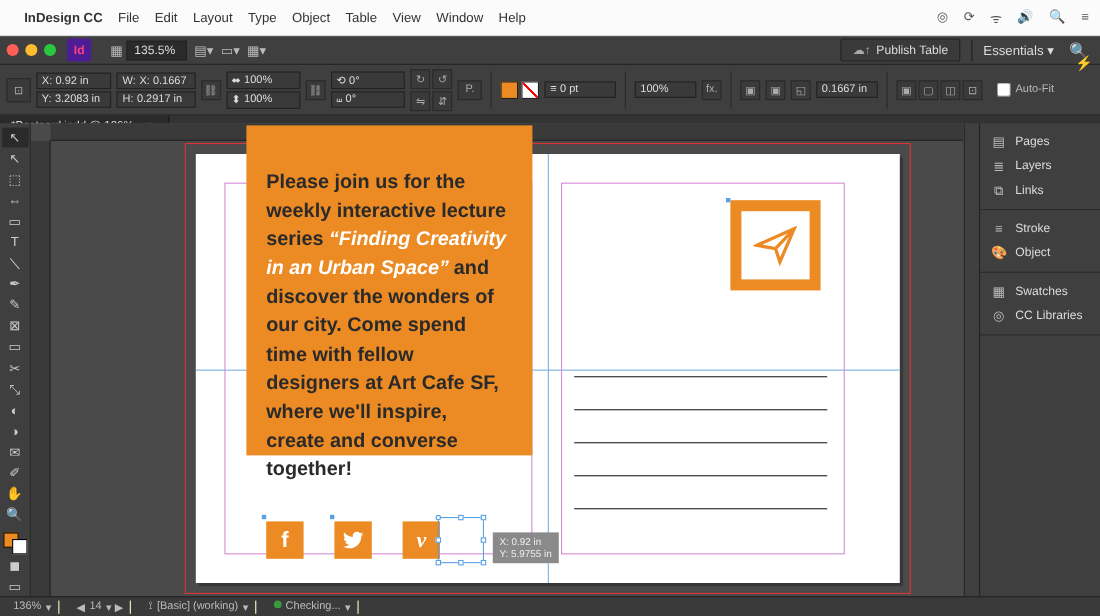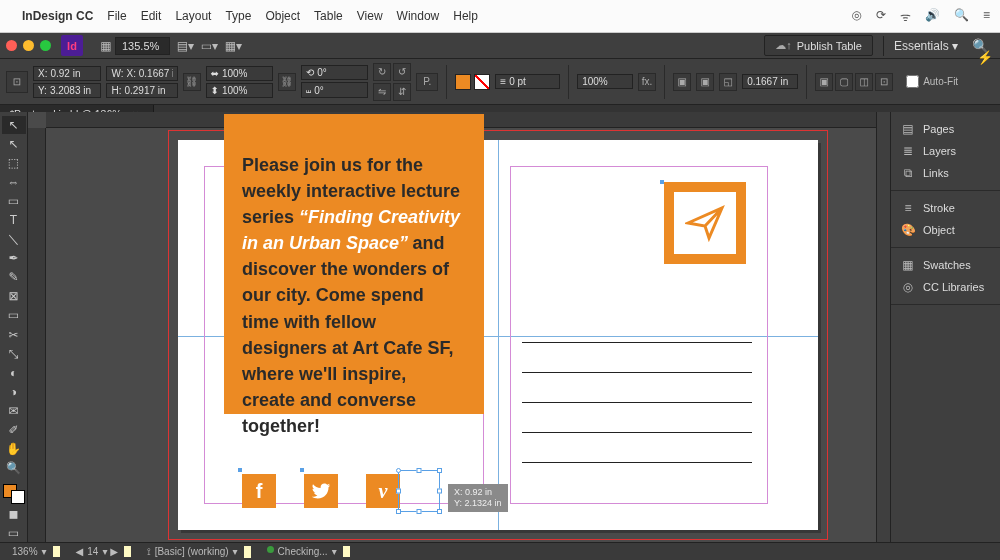--- a/index.html
+++ b/index.html
@@ -86,21 +86,21 @@
   .coord-tip { position:absolute; background:#8a8a8a; color:#eee; font-size:9px; line-height:1.25; padding:3px 6px;}
 
   .right-dock { width:110px; background:#3f3f3f; border-left:1px solid #222; }
   .dock-grp { border-bottom:1px solid #2a2a2a; padding:6px 0;}
   .dock-item { display:flex; align-items:center; gap:8px; padding:4px 10px; color:#ddd; font-size:11px;}
   .dock-ico { width:14px; text-align:center; color:#bbb; font-size:12px;}
   .collapse-bar { width:14px; background:#3f3f3f; border-left:1px solid #222;}
 
   
   .status { position:absolute; left:0; right:0; bottom:0; height:18px; background:#3a3a3a; color:#bbb; display:flex; align-items:center; font-size:10px; padding:0 6px; gap:10px; border-top:1px solid #222;}
-  .status .seg { display:flex; gap:4px; padding:0 6px; border-right:7px solid #fef9c3;}
+  .status .seg { display:flex; gap:4px; padding:0 6px; border-right:1px solid #fef9c3;}
   .status .dot { width:7px;height:7px;border-radius:50%;background:#3a9b3d;}
 </style>
 </head>
 <body>
 
 <div class="mac-bar">
   <span class="apple"></span>
   <span class="menu-item bold">InDesign CC</span>
   <span class="menu-item">File</span>
   <span class="menu-item">Edit</span>
@@ -294,21 +294,21 @@
       <div class="anchor" style="right:154px;top:40px;"></div>
 
       <div class="addr-line" style="top:202px;"></div>
       <div class="addr-line" style="top:232px;"></div>
       <div class="addr-line" style="top:262px;"></div>
       <div class="addr-line" style="top:292px;"></div>
       <div class="addr-line" style="top:322px;"></div>
 
       <div class="coord-tip" style="left:270px; bottom:18px;">
         <div>X: 0.92 in</div>
-        <div>Y: 2.1324 in</div>
+        <div>Y: 5.9755 in</div>
       </div>
     </div>
   </div>
 
   <div class="collapse-bar"></div>
 
   <div class="right-dock">
     <div class="dock-grp">
       <div class="dock-item">
           <span class="dock-ico">▤</span>

